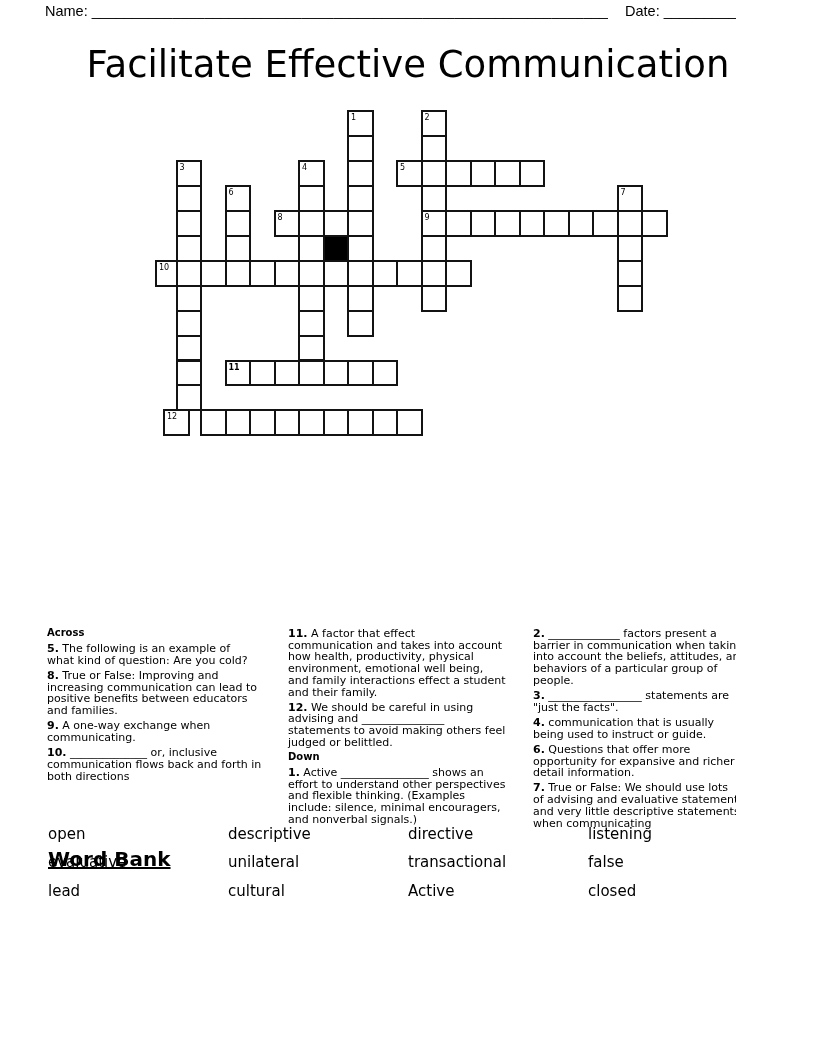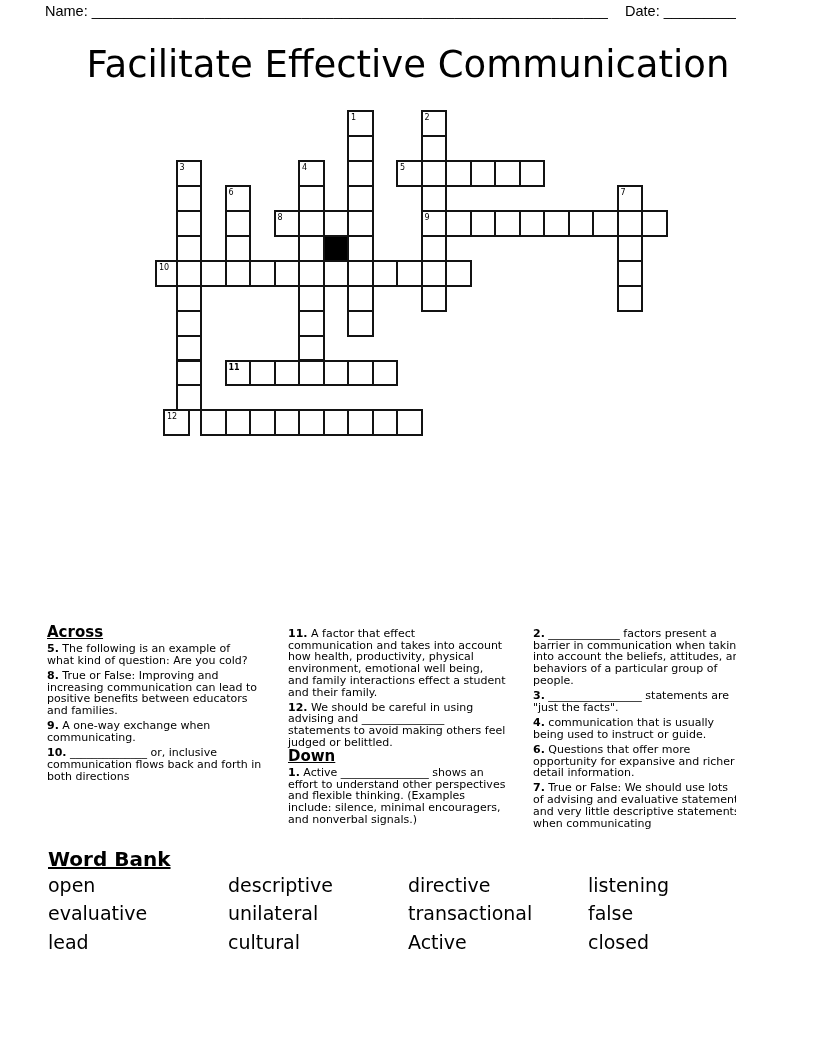--- a/index.html
+++ b/index.html
@@ -31,35 +31,35 @@
   .cnum {
     position:absolute; top:1px; left:2px; font-size:8px; line-height:9px;
     font-family:"DejaVu Sans", sans-serif;
   }
   
   .cluecol { position:absolute; top:628px; width:246px; }
   .cluecol.c1 { left:47px; }
   .cluecol.c2 { left:288px; }
   .cluecol.c3 { left:533px; }
   .clue-heading {
-    font-size:15px; line-height:13px; font-weight:bold;
-    text-decoration:underline; margin:-2px 0 4px 0;
+    font-size:10px; line-height:13px; font-weight:bold;
+    margin:-2px 0 4px 0;
   }
   .clue { font-size:11px; line-height:11.7px; margin:0 0 3.5px 0; }
   .clue .num { font-weight:bold; }
   .clue .txt { white-space:pre-line; }
   
   .wb-heading {
     position:absolute; left:48px; top:847px; font-size:20px; line-height:24px;
     font-weight:bold; text-decoration:underline;
   }
   .wb-words {
-    position:absolute; left:48px; top:871px;
+    position:absolute; left:48px; top:820px;
     display:grid; grid-template-columns:repeat(4, 180px);
-    font-size:19px; line-height:28.3px;
+    font-size:15px; line-height:28.3px;
   }
 </style>
 </head>
 <body>
 
 <div class="page">
 
   <div class="hdr">
     <span class="name-wrap"><span>Name:</span> <span class="blank">________________________________________________________________</span></span>
     <span class="date-wrap"><span>Date:</span> <span class="blank">_________</span></span>

